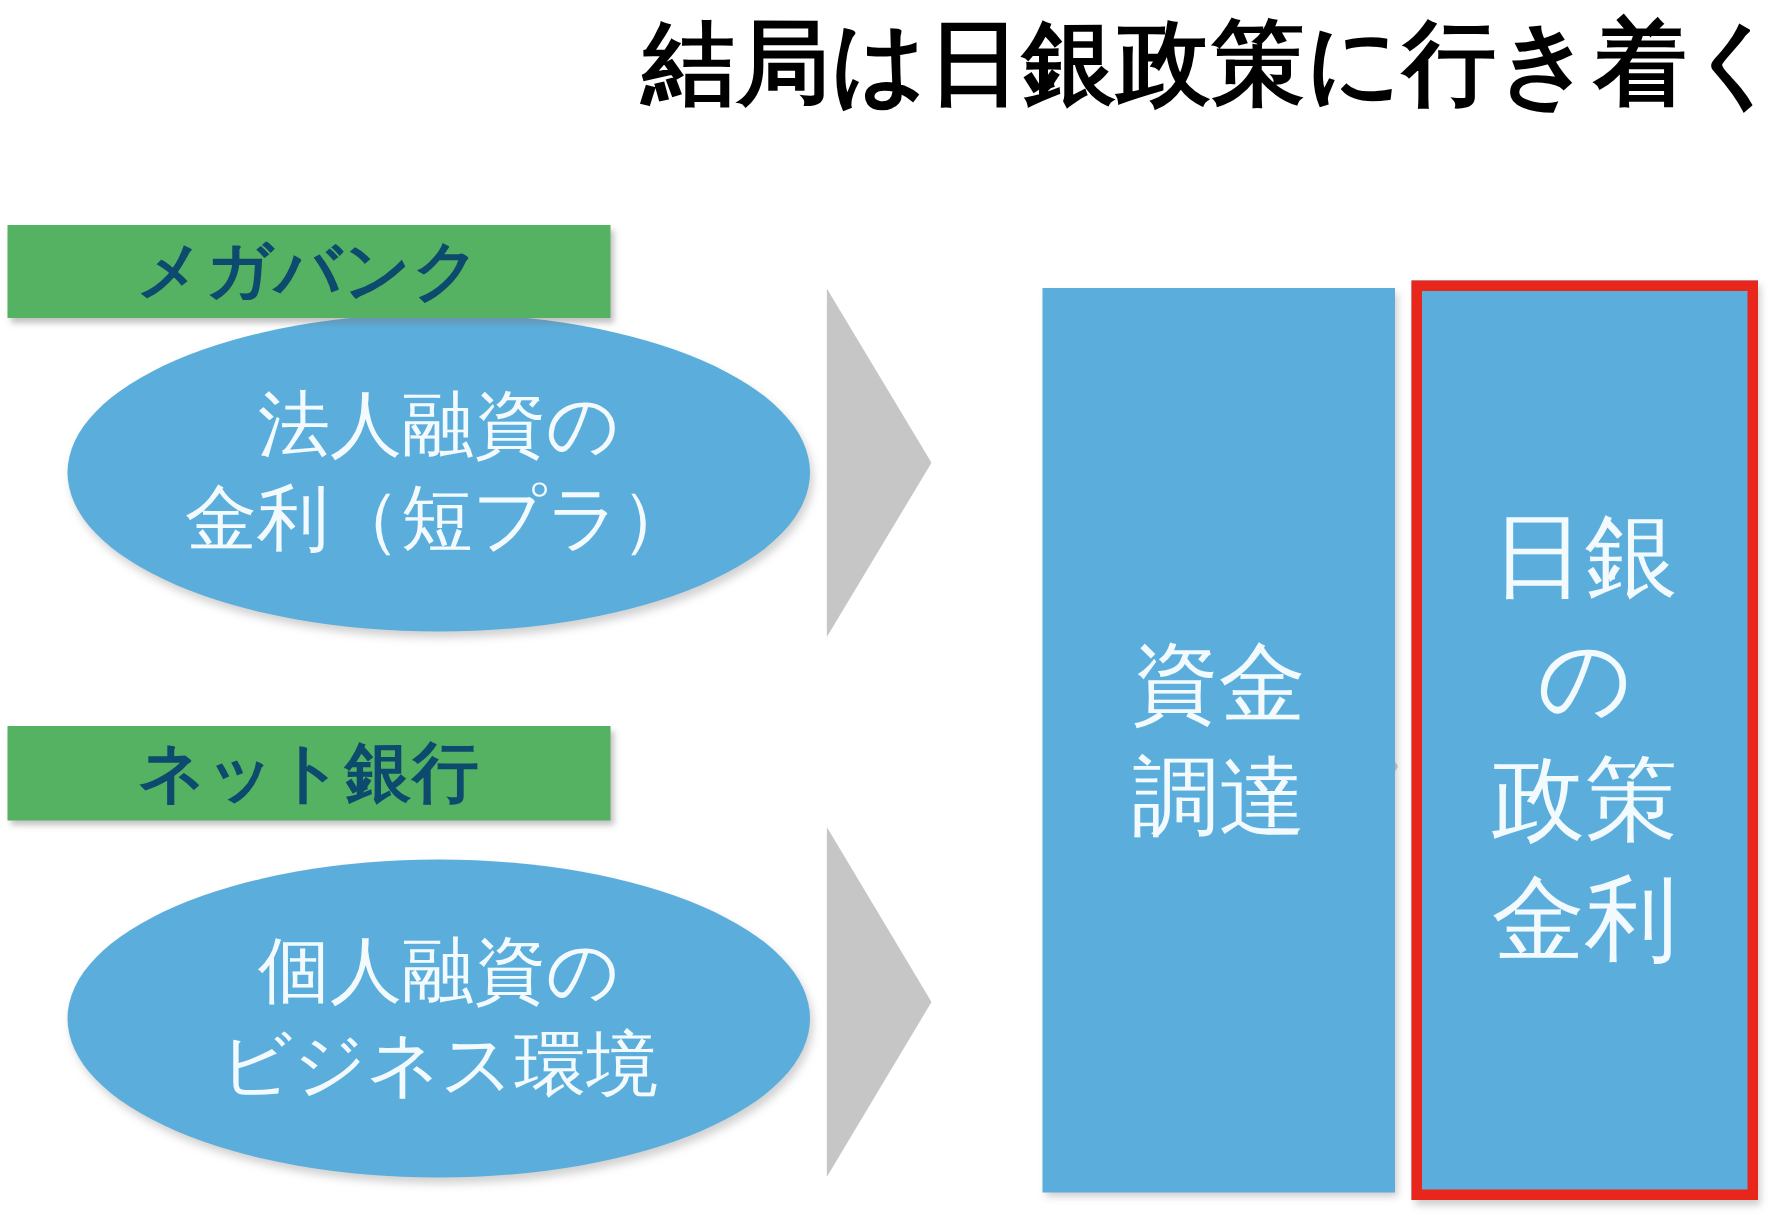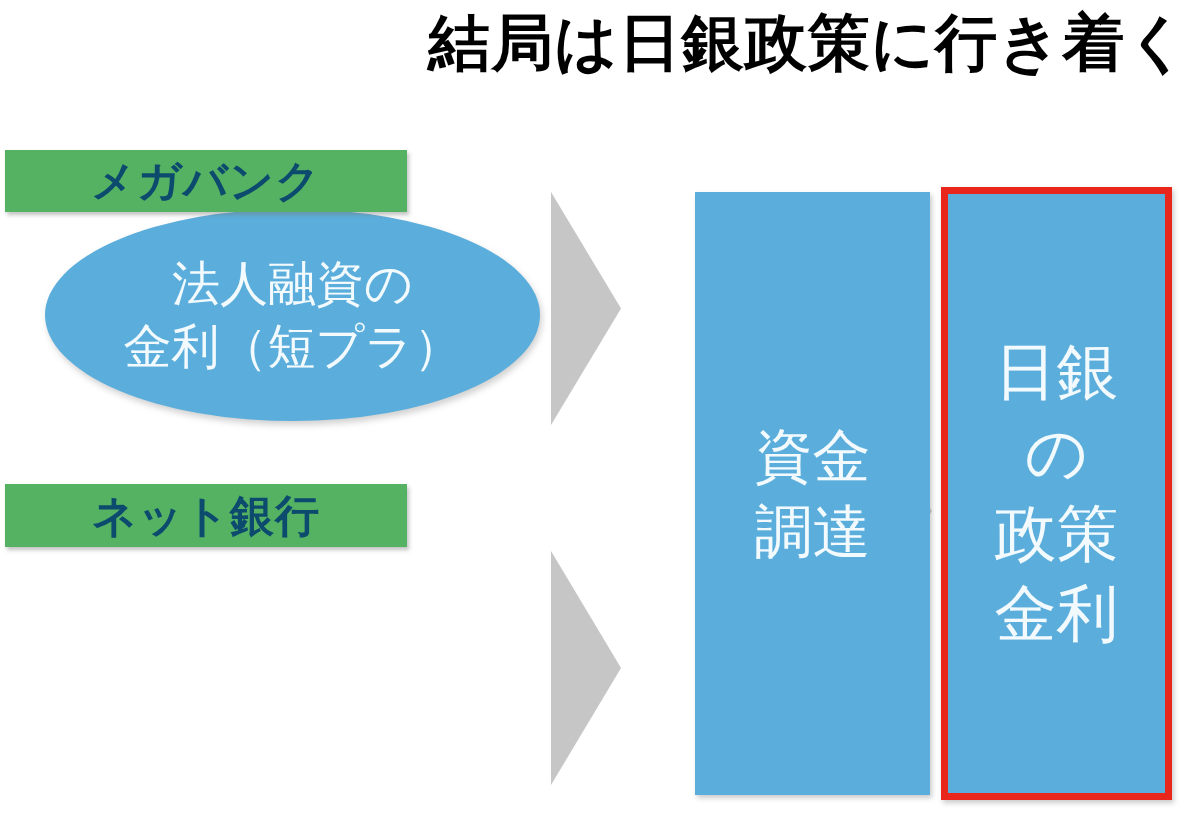--- a/index.html
+++ b/index.html
@@ -135,20 +135,24 @@
     <span class="line">法人融資の</span>
     <span class="line">金利（短プラ）</span>
   </div>
 
   <div class="arrow arrow-right" id="arrow-corp-to-cost"></div>
 
   <div class="green-label" id="label-net">
     <span>ネット銀行</span>
   </div>
 
+  <div class="ellipse" id="ellipse-indiv">
+    <span class="line">個人融資の</span>
+    <span class="line">ビジネス環境</span>
+  </div>
 
   <div class="arrow arrow-right" id="arrow-indiv-to-cost"></div>
 
   <div class="box" id="box-cost">
     <span class="line">資金</span>
     <span class="line">調達</span>
   </div>
 
   <div class="arrow arrow-right" id="arrow-cost-to-boj"></div>
 

